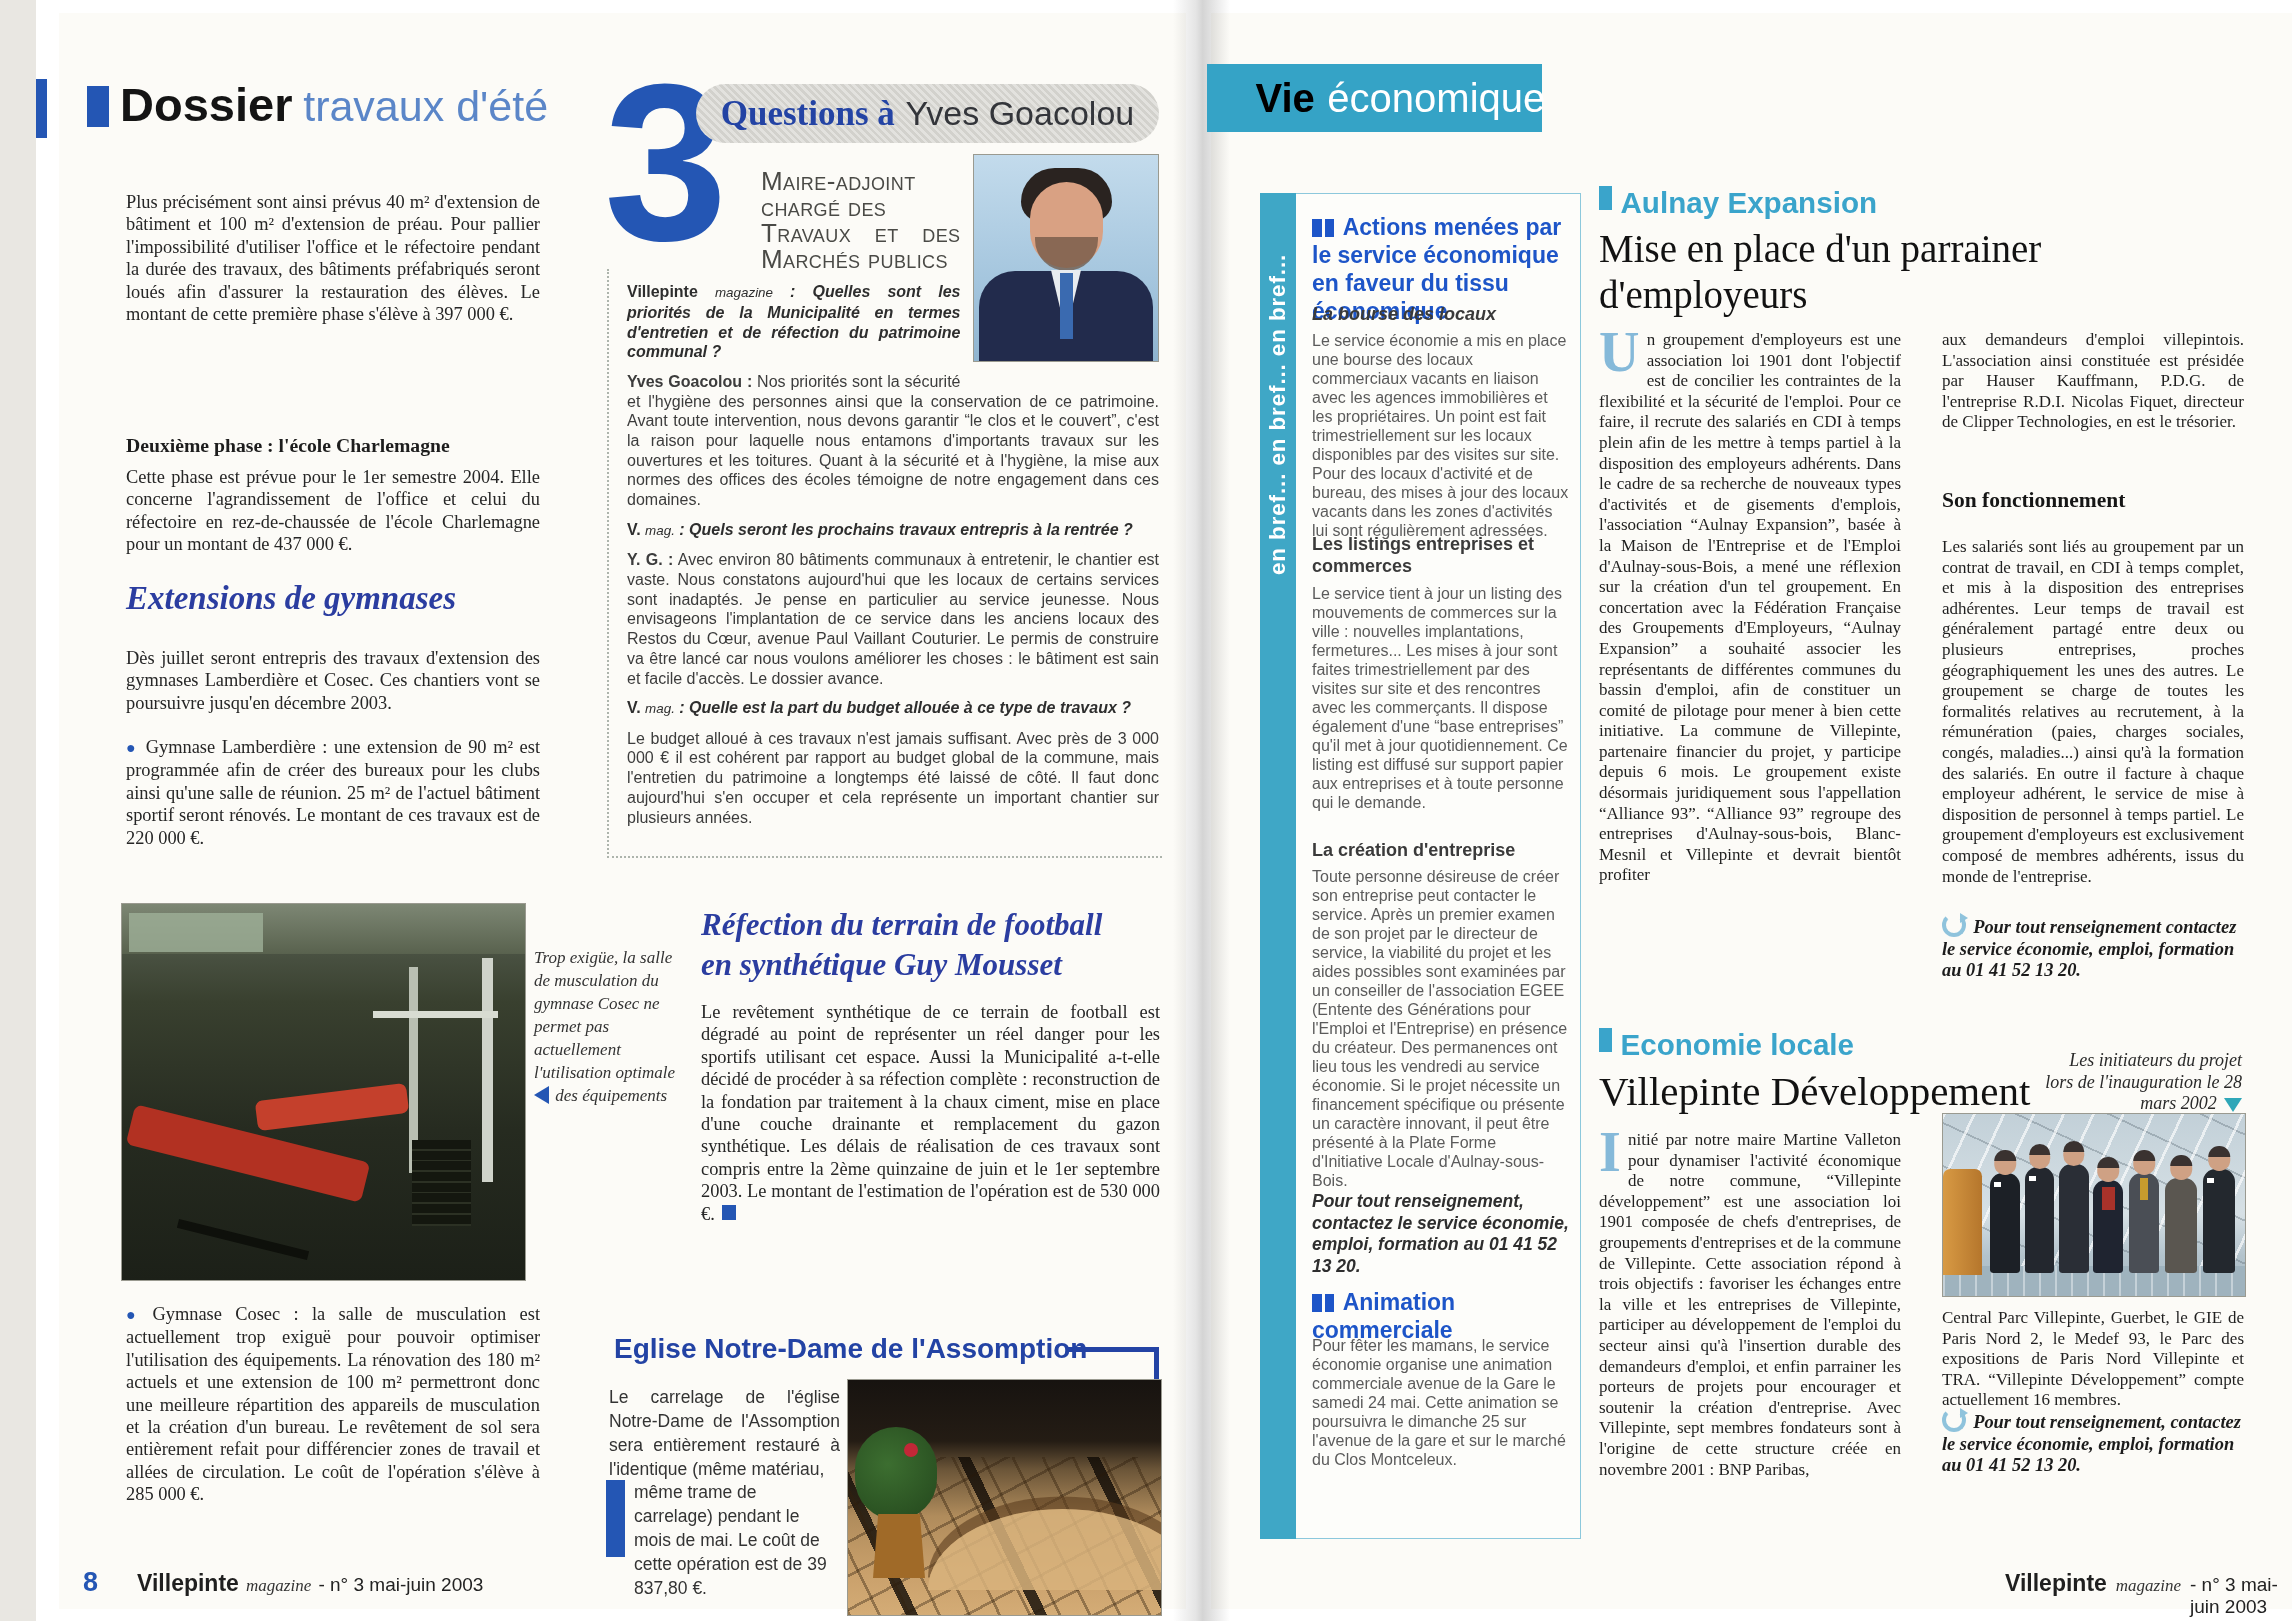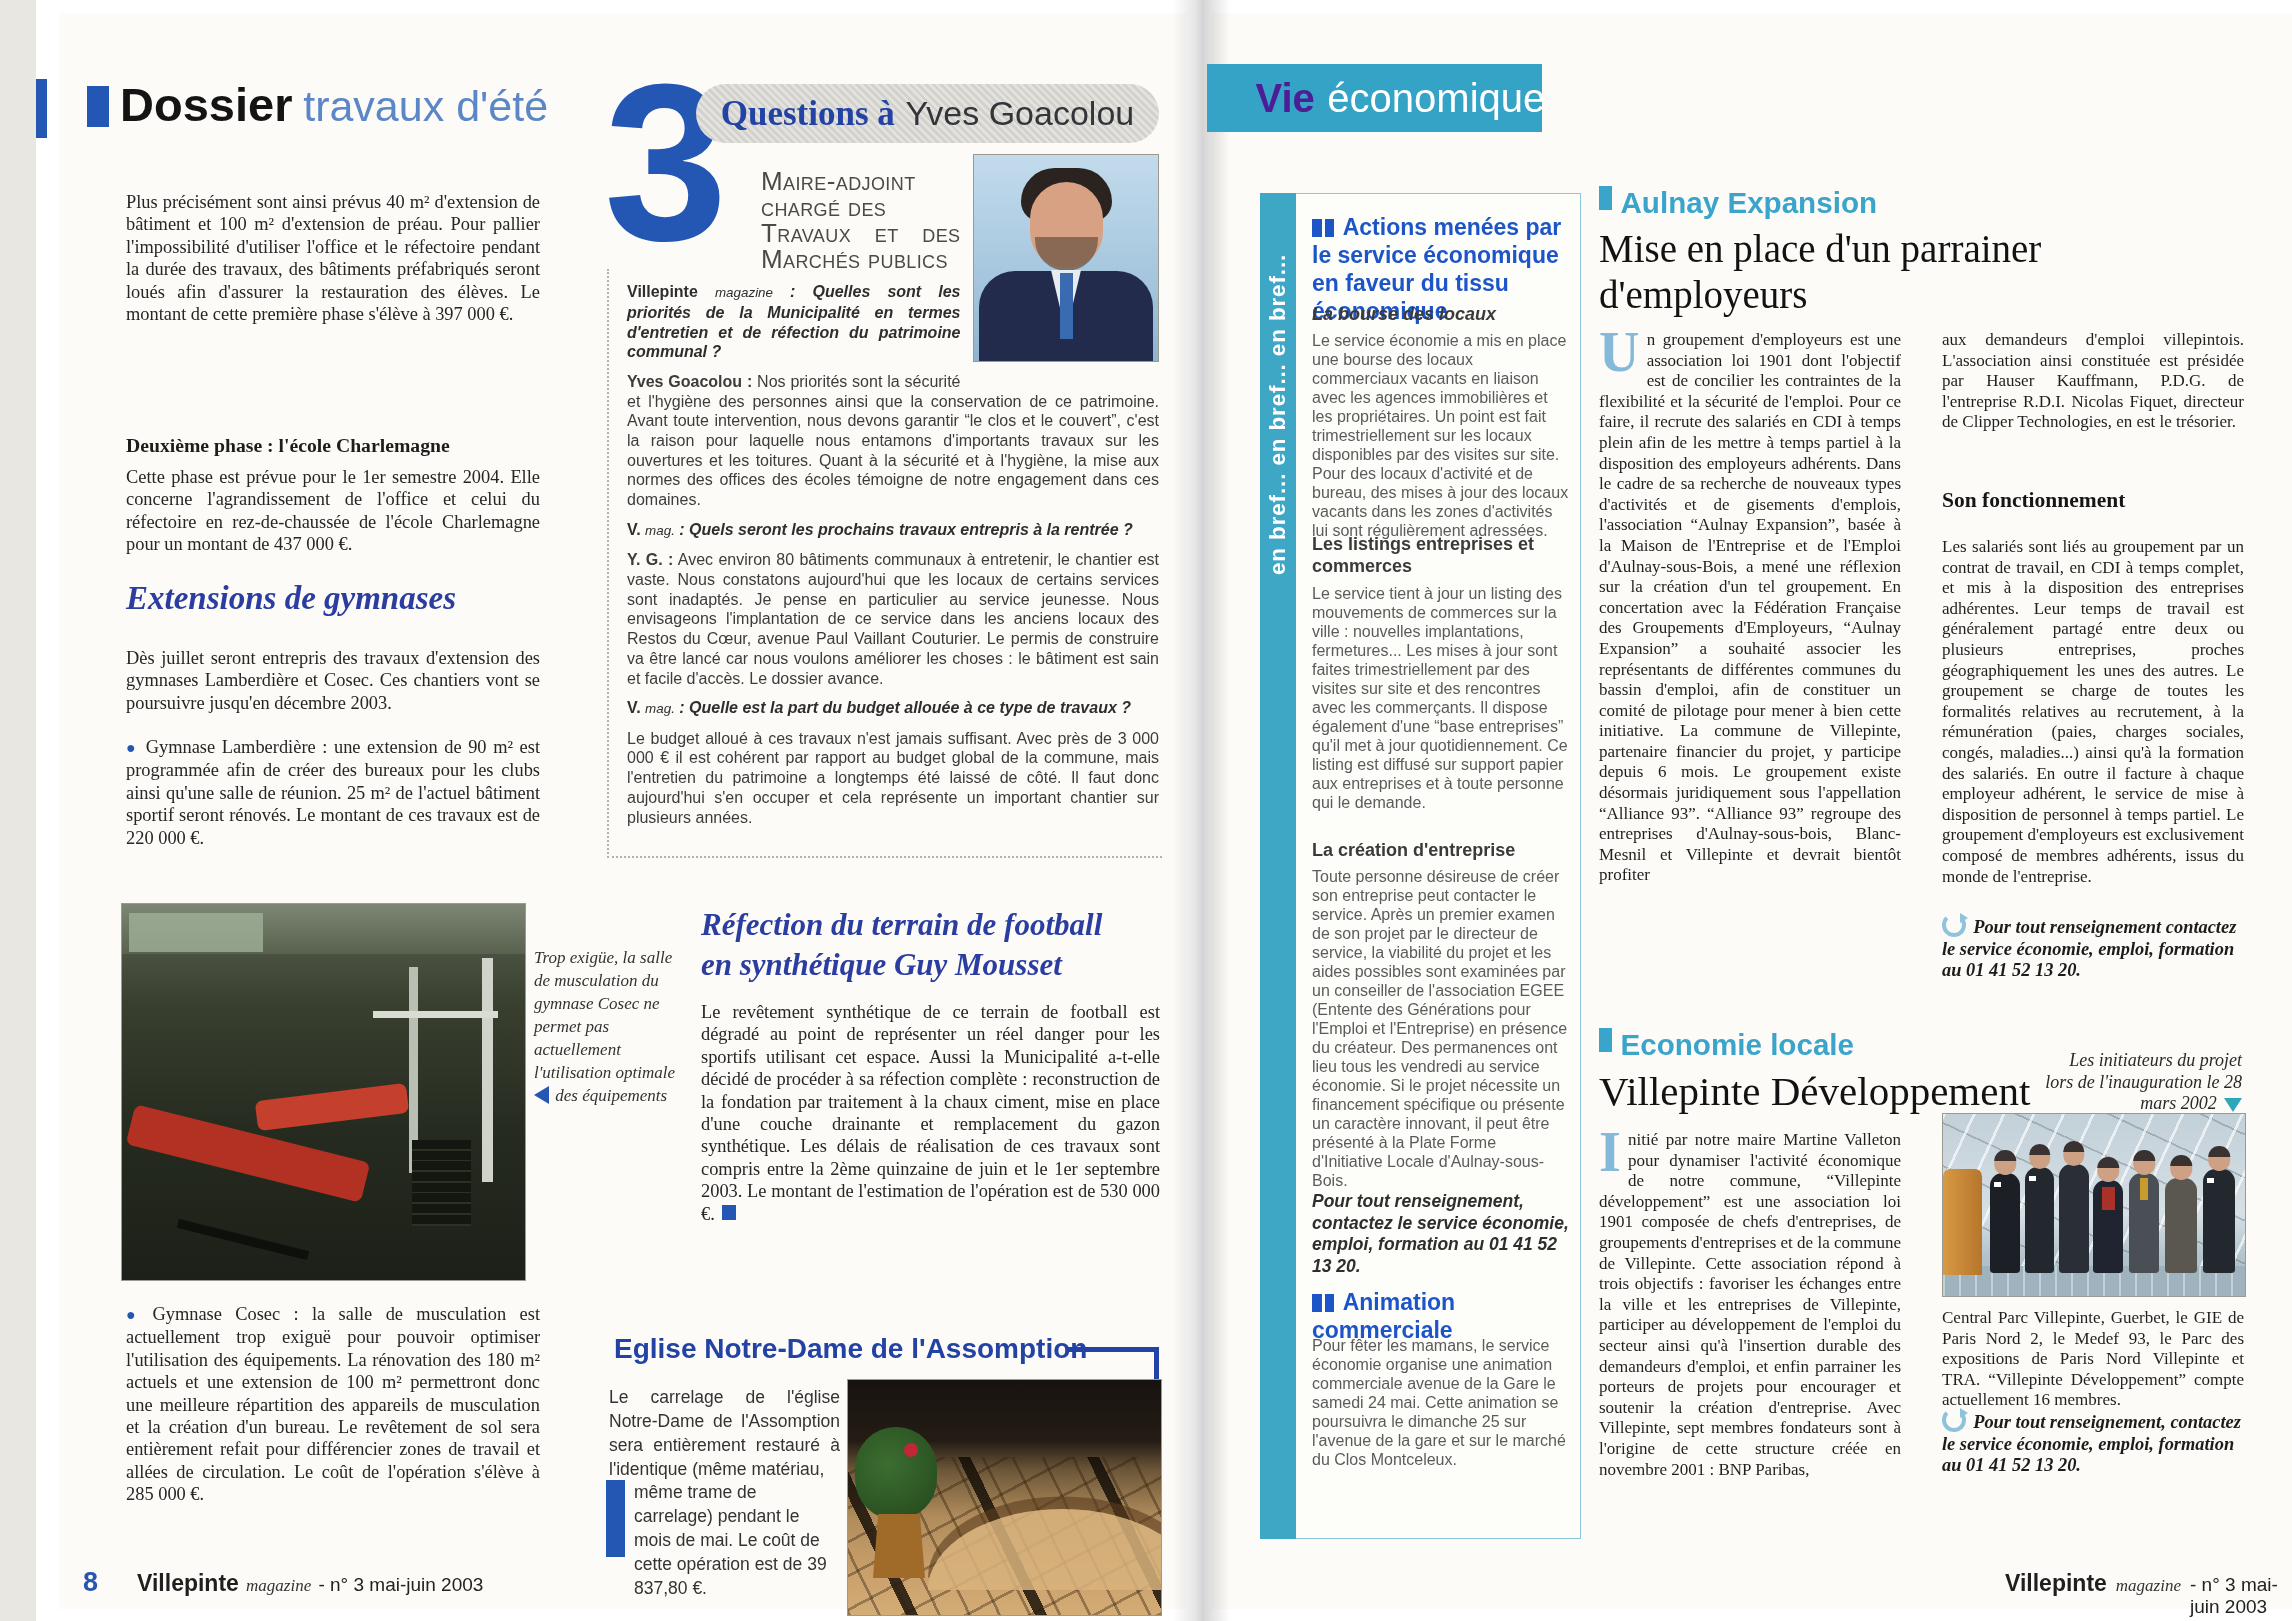--- a/index.html
+++ b/index.html
@@ -95,21 +95,21 @@
   .footer-l{left:47px;top:1567px;display:flex;align-items:baseline;gap:39px;}
   .pageno{font-family:"Liberation Sans",sans-serif;font-weight:bold;font-size:27px;color:#2456b4;}
   .foot-title{font-family:"Liberation Sans",sans-serif;font-weight:bold;font-size:23px;color:#1f1f1f;}
   .foot-mag{font-style:italic;font-size:17px;color:#333;}
   .foot-issue{font-family:"Liberation Sans",sans-serif;font-size:19px;color:#222;}
   .footer-row{display:flex;align-items:baseline;gap:7.2px;}
 
   
   .banner{left:1171px;top:64px;width:335px;height:68px;background:#35a3c6;display:flex;align-items:center;gap:12.5px;padding-left:36px;box-sizing:border-box;}
   .banner-bar{width:13.4px;height:41px;background:#ffffff;}
-  .banner-dark{font-family:"Liberation Sans",sans-serif;font-weight:bold;font-size:40px;color:#4c1d95;}
+  .banner-dark{font-family:"Liberation Sans",sans-serif;font-weight:bold;font-size:40px;color:#000000;}
   .banner-light{font-family:"Liberation Sans",sans-serif;font-weight:300;font-size:40px;color:#ffffff;}
 
   .strip{left:1224px;top:193px;width:36px;height:1346px;background:#3fa7c6;}
   .strip-text{left:1224px;top:199px;width:36px;height:376px;writing-mode:vertical-rl;transform:rotate(180deg);
      font-family:"Liberation Sans",sans-serif;font-weight:600;font-size:22.4px;letter-spacing:0.9px;color:#ffffff;
      display:flex;align-items:center;}
   .side-box{left:1260px;top:193px;width:285px;height:1346px;background:#fdfdfa;border:1.8px solid #8cc8dc;border-left:none;box-sizing:border-box;}
   .side{font-family:"Liberation Sans",sans-serif;color:#5b5b5b;font-size:16px;line-height:19px;}
   .side-head{font-family:"Liberation Sans",sans-serif;font-weight:bold;color:#1d55c8;font-size:23px;line-height:28px;}
   .sq{display:inline-block;width:9.9px;height:18px;background:#1d55c8;margin-right:2.7px;vertical-align:-1.8px;}

